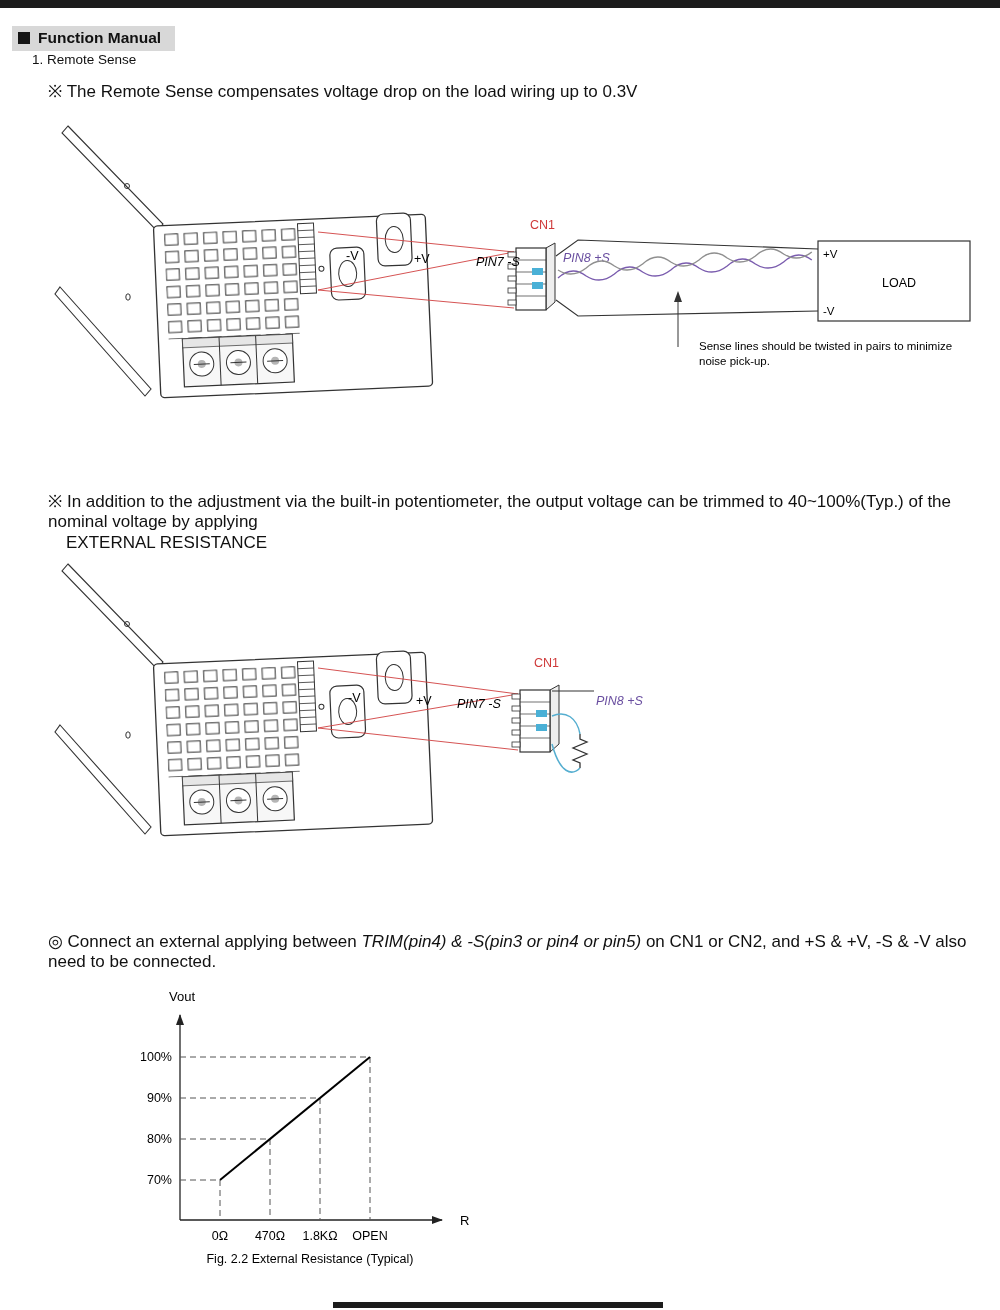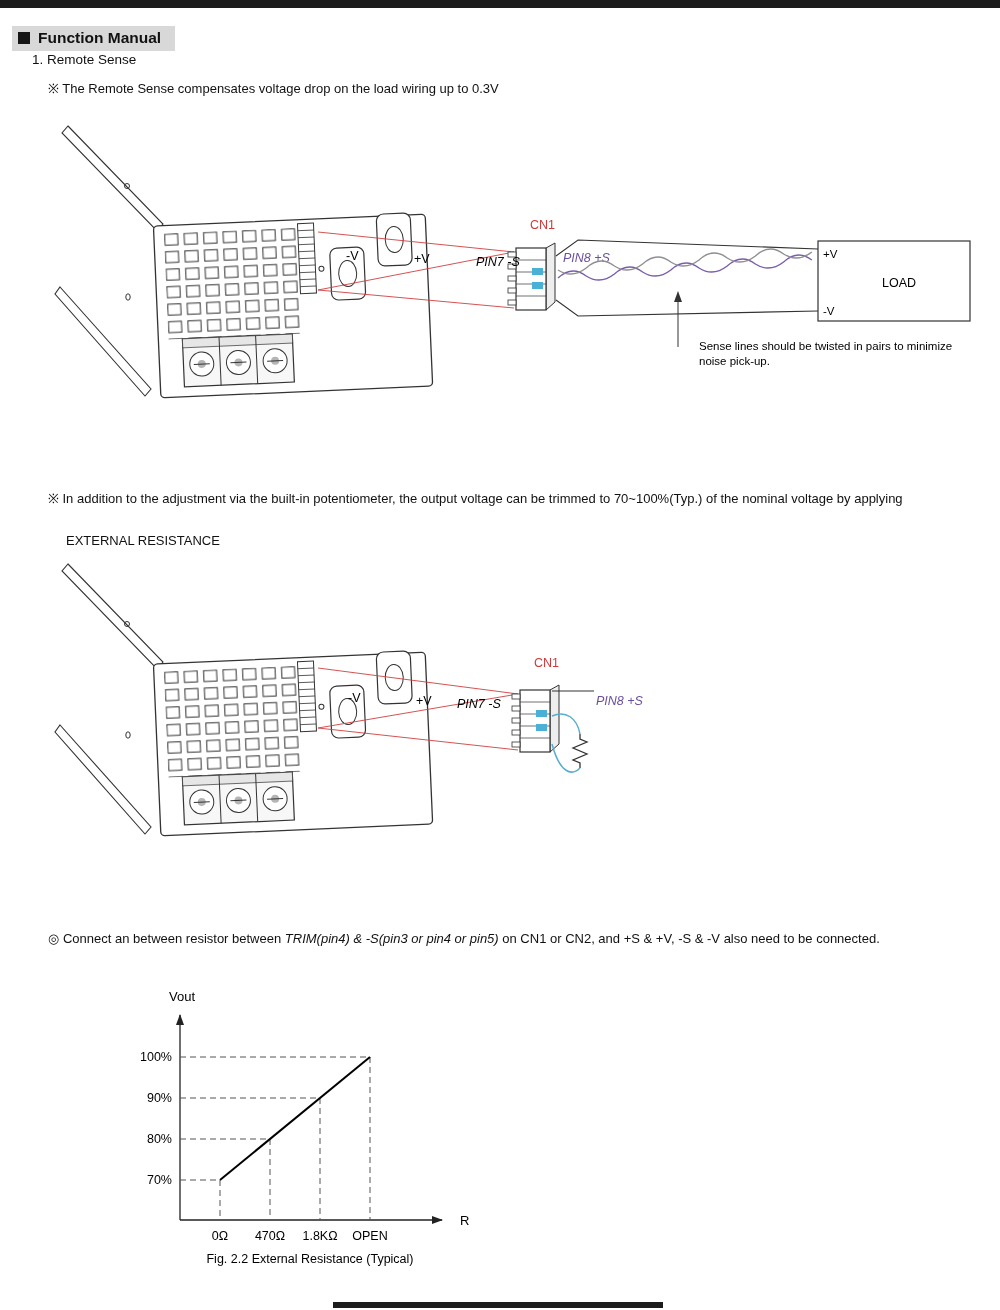--- a/index.html
+++ b/index.html
@@ -7,21 +7,21 @@
   .page{position:relative;width:1000px;height:1310px;background:#fff;overflow:hidden;
         font-family:"Liberation Sans",sans-serif;color:#111}
   .abs{position:absolute}
   .topbar{left:0;top:0;width:1000px;height:8px;background:#1c1c1c}
   .bottombar{left:333px;top:1302px;width:330px;height:6px;background:#1c1c1c}
   .header{left:12px;top:26px;background:#d8d8d8;display:flex;align-items:center;gap:8px;
           padding:3px 14px 4px 6px}
   .header .sq{width:12px;height:12px;background:#151515}
   .header .t{font-size:15.5px;font-weight:bold}
   .h1{font-weight:normal;font-size:13.5px}
-  .body-text{font-size:13px}
+  .body-text{font-size:17px}
   svg.diag{position:absolute;overflow:visible}
   svg text{font-family:"Liberation Sans",sans-serif}
   .lbl-i{font-style:italic}
   .red-line{stroke:#d04040;stroke-width:0.9}
   .thin{stroke:#333;stroke-width:1.1;fill:none}
 </style>
 </head>
 <body>
 
 <div class="page">
@@ -116,21 +116,21 @@
       <text x="823" y="315" font-size="11.5">-V</text>
     </g>
     <g>
       <line x1="678" y1="347" x2="678" y2="300" stroke="#333"></line>
       <polygon points="674,302 682,302 678,291" fill="#333"></polygon>
       <text x="699" y="350" font-size="11.5">Sense lines should be twisted in pairs to minimize</text>
       <text x="699" y="365" font-size="11.5">noise pick-up.</text>
     </g>
   </svg>
 
-  <div class="abs body-text" style="left:48px;top:489px">※ In addition to the adjustment via the built-in potentiometer, the output voltage can be trimmed to 70~100%(Typ.) of the nominal voltage by applying</div>
+  <div class="abs body-text" style="left:48px;top:489px">※ In addition to the adjustment via the built-in potentiometer, the output voltage can be trimmed to 40~100%(Typ.) of the nominal voltage by applying</div>
   <div class="abs body-text" style="left:66px;top:533px">EXTERNAL RESISTANCE</div>
 
   <svg class="diag" style="left:0;top:550px;width:1000px;height:340px" viewBox="0 550 1000 340">
     <use href="#psu-unit" xlink:href="#psu-unit" transform="translate(55,558)"></use>
     <g>
       <line class="red-line" x1="318" y1="668" x2="518" y2="694"></line>
       <line class="red-line" x1="318" y1="728" x2="518" y2="694"></line>
       <line class="red-line" x1="318" y1="728" x2="518" y2="750"></line>
     </g>
     <g>
@@ -152,21 +152,21 @@
     <text x="596" y="705" font-size="12.5" class="lbl-i" fill="#6a4fa0">PIN8 +S</text>
     <line class="thin" x1="552" y1="691" x2="594" y2="691"></line>
     <g>
       <path d="M580,734 v5 l7,3 l-14,6 l14,6 l-14,6 l7,3 v5" fill="none" stroke="#333" stroke-width="1.3"></path>
       <path d="M552,716 C566,710 577,718 580,734" fill="none" stroke="#55aed0" stroke-width="1.5"></path>
       <path d="M552,744 C560,774 572,776 580,768" fill="none" stroke="#55aed0" stroke-width="1.5"></path>
     </g>
   </svg>
 
   <div class="abs body-text" style="left:48px;top:931px">
-    <span>◎ Connect an between resistor between </span><i>TRIM(pin4) &amp; -S(pin3 or pin4 or pin5)</i><span> on CN1 or CN2, and +S &amp; +V, -S &amp; -V also need to be connected.</span>
+    <span>◎ Connect an external applying between </span><i>TRIM(pin4) &amp; -S(pin3 or pin4 or pin5)</i><span> on CN1 or CN2, and +S &amp; +V, -S &amp; -V also need to be connected.</span>
   </div>
 
   <svg id="trim-chart" class="diag" style="left:70px;top:985px;width:430px;height:300px" viewBox="0 0 430 300">
       <line x1="110" y1="235" x2="110" y2="30" stroke="#222" stroke-width="1.3"></line>
       <polygon points="106,40 114,40 110,29" fill="#222"></polygon>
       <line x1="110" y1="235" x2="372" y2="235" stroke="#222" stroke-width="1.3"></line>
       <polygon points="362,231 362,239 373,235" fill="#222"></polygon>
       <text x="112" y="16" text-anchor="middle" font-size="13">Vout</text>
       <text x="390" y="240" font-size="13">R</text>
       <line x1="110" y1="195" x2="150" y2="195" stroke="#555" stroke-width="1" stroke-dasharray="6,4"></line>

